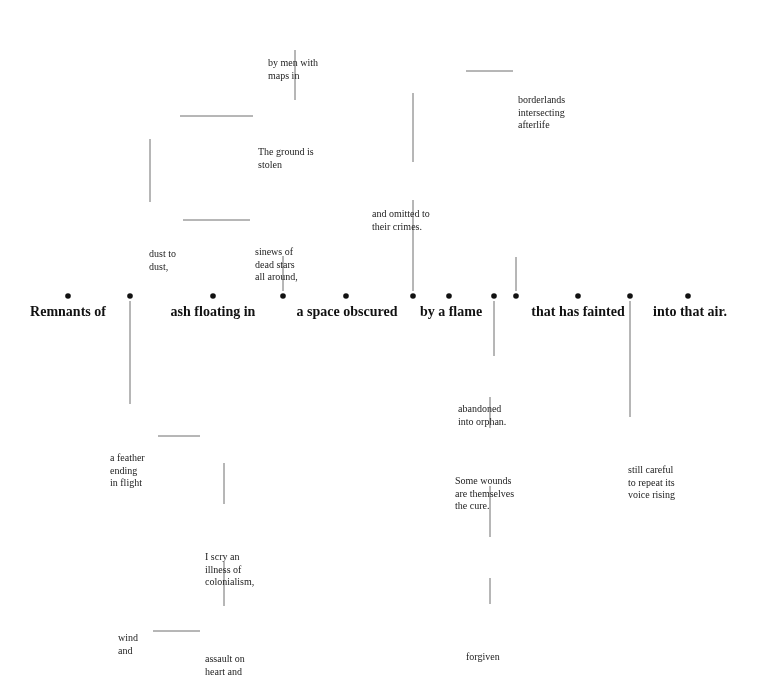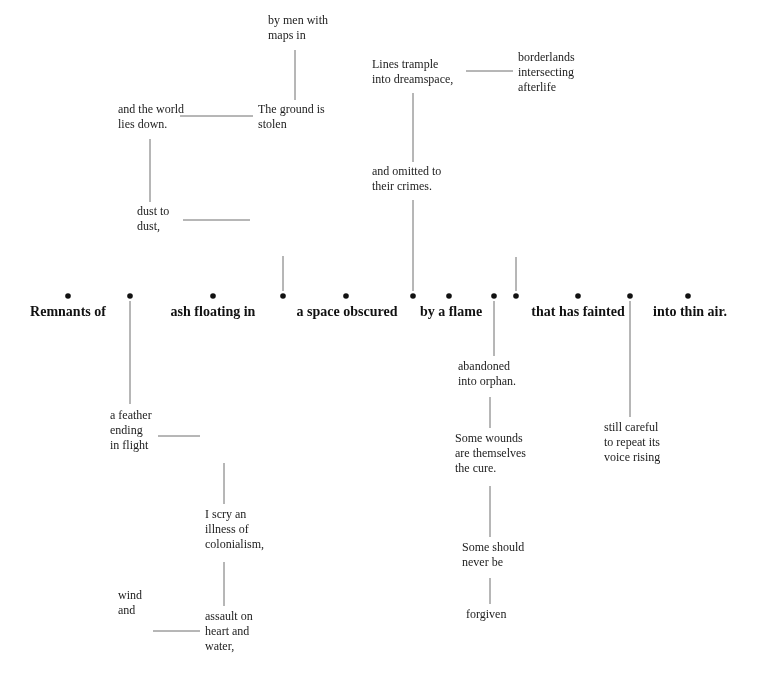--- a/index.html
+++ b/index.html
@@ -23,24 +23,25 @@
   }
   .wires line {
     stroke: #6e6e6e;
     stroke-width: 1;
   }
   .wires circle {
     fill: #111111;
   }
   .phrase {
     position: absolute;
-    font-size: 12px;
+    font-size: 10px;
     line-height: 1.25;
     white-space: pre-line;
     color: #1c1c1c;
+    margin-top: 44px;
   }
   .axis-label {
     position: absolute;
     top: 304px;
     transform: translateX(-50%);
     font-size: 14px;
     font-weight: 700;
     white-space: nowrap;
     text-align: center;
     color: #111111;
@@ -86,32 +87,31 @@
     <circle cx="578" cy="296" r="2.8"></circle>
     <circle cx="630" cy="296" r="2.8"></circle>
     <circle cx="688" cy="296" r="2.8"></circle>
   </svg>
 
   <div class="axis-label" style="left:68px">Remnants of</div>
   <div class="axis-label" style="left:213px">ash floating in</div>
   <div class="axis-label" style="left:347px">a space obscured</div>
   <div class="axis-label" style="left:451px">by a flame</div>
   <div class="axis-label" style="left:578px">that has fainted</div>
-  <div class="axis-label" style="left:690px">into thin air.</div>
+  <div class="axis-label" style="left:690px">into that air.</div>
 
   <div class="phrase" style="left:268px; top:13px">by men with
 maps in</div>
   <div class="phrase" style="left:258px; top:102px">The ground is
 stolen</div>
-  <div class="phrase" style="left:118px; top:102px">and the world
-lies down.</div>
-  <div class="phrase" style="left:137px; top:204px">dust to
+  <div class="phrase" style="left:149px; top:204px">dust to
 dust,</div>
-  <div class="phrase" style="left:372px; top:57px">Lines trample
-into dreamspace,</div>
+  <div class="phrase" style="left:255px; top:202px">sinews of
+dead stars
+all around,</div>
   <div class="phrase" style="left:518px; top:50px">borderlands
 intersecting
 afterlife</div>
   <div class="phrase" style="left:372px; top:164px">and omitted to
 their crimes.</div>
 
   <div class="phrase" style="left:110px; top:408px">a feather
 ending
 in flight</div>
   <div class="phrase" style="left:205px; top:507px">I scry an
@@ -120,20 +120,18 @@
   <div class="phrase" style="left:205px; top:609px">assault on
 heart and
 water,</div>
   <div class="phrase" style="left:118px; top:588px">wind
 and</div>
   <div class="phrase" style="left:458px; top:359px">abandoned
 into orphan.</div>
   <div class="phrase" style="left:455px; top:431px">Some wounds
 are themselves
 the cure.</div>
-  <div class="phrase" style="left:462px; top:540px">Some should
-never be</div>
   <div class="phrase" style="left:466px; top:607px">forgiven</div>
-  <div class="phrase" style="left:604px; top:420px">still careful
+  <div class="phrase" style="left:628px; top:420px">still careful
 to repeat its
 voice rising</div>
 
 </div>
 
 </body></html>

